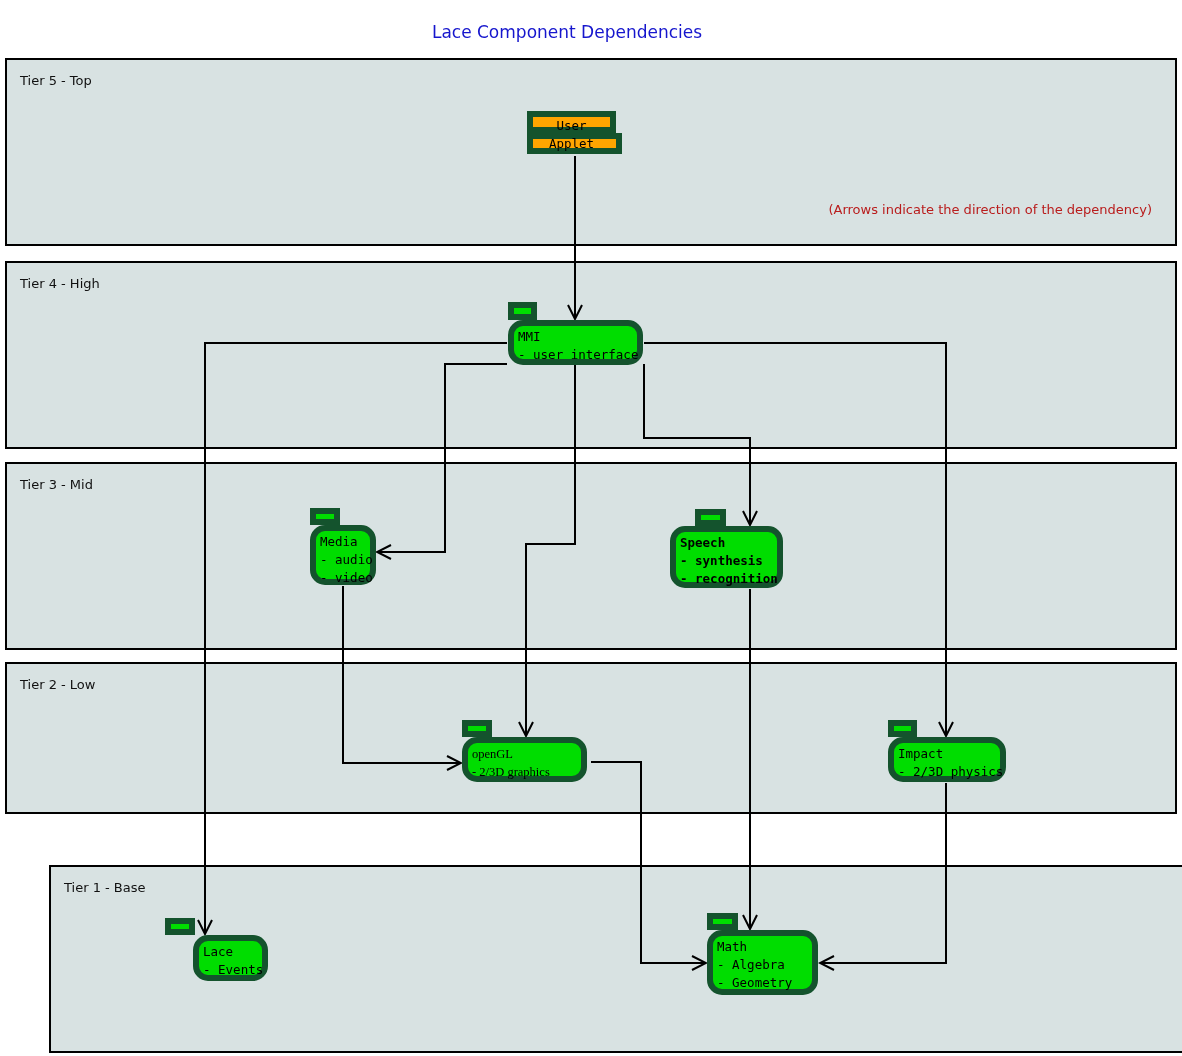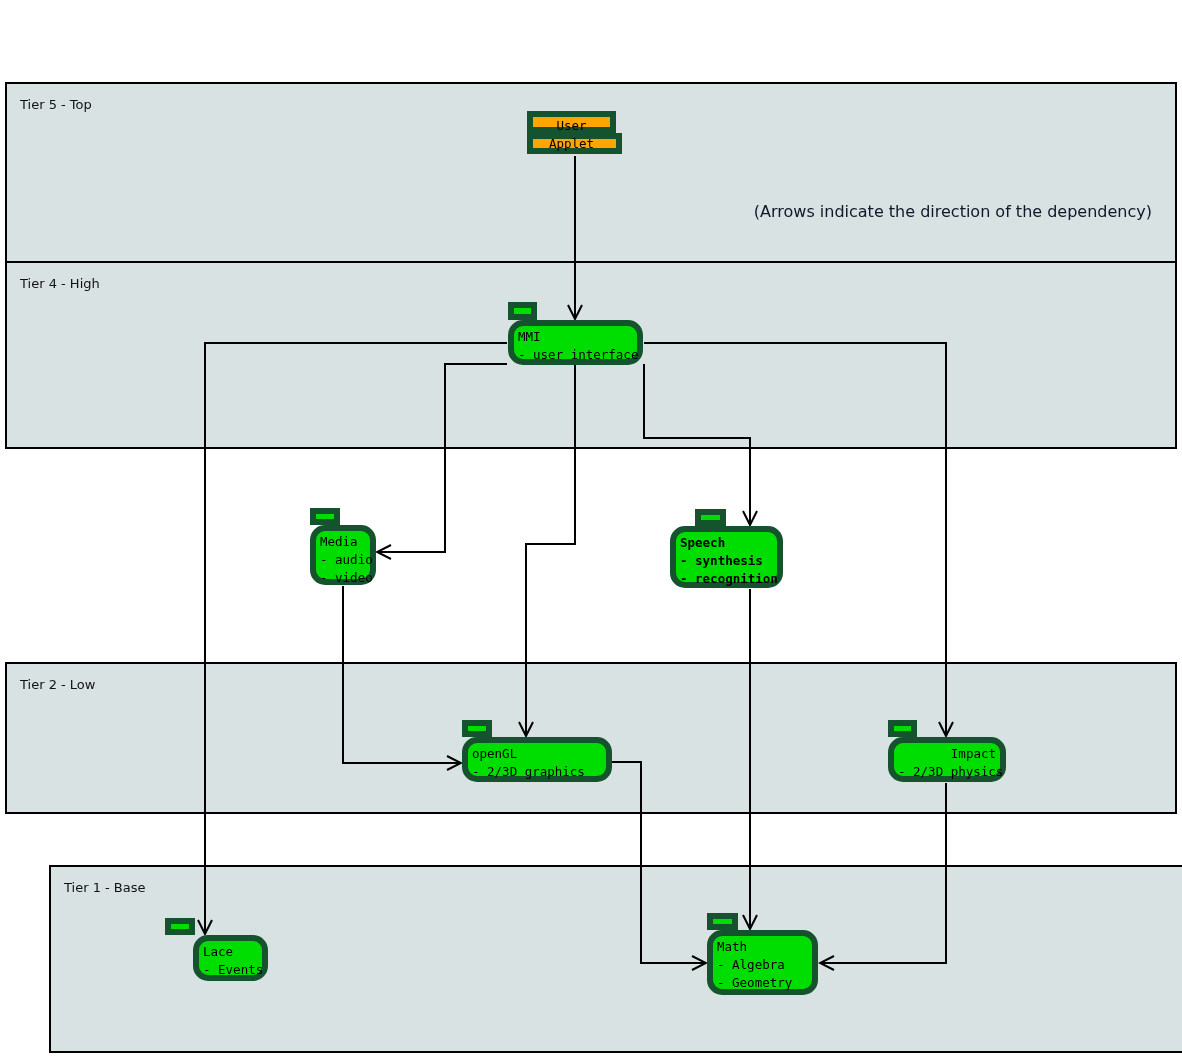--- a/index.html
+++ b/index.html
@@ -20,21 +20,21 @@
   }
   .page-title {
     position: absolute; top: 22px; left: 0; width: 1134px;
     text-align: center;
     font-size: 17px;
     color: var(--title-color);
     z-index: 4;
   }
   .note {
     position: absolute; top: 202px; right: 30px;
-    font-size: 16px; color: #0f172a;
+    font-size: 13px; color: #b91c1c;
     z-index: 4;
   }
   .tier {
     position: absolute;
     background: var(--tier-fill);
     border: 2px solid #000;
     box-sizing: border-box;
     z-index: 1;
   }
   .tier-label {
@@ -65,26 +65,30 @@
     font-family: "DejaVu Sans Mono", "Liberation Mono", monospace;
     font-size: 12.5px; line-height: 18px;
     color: #000;
     text-align: center;
   }
 </style>
 </head>
 <body style="--tier-fill: #d8e2e2; --pkg-fill: #00dd00; --applet-fill: #ffa500; --title-color: #1616cd;">
 
 <div id="canvas">
+  <div class="page-title">Lace Component Dependencies</div>
   <div class="note">(Arrows indicate the direction of the dependency)</div>
-<div class="tier" style="left: 5px; top: 58px; width: 1172px; height: 188px; margin-top: 24px;">
+<div class="tier" style="left: 5px; top: 58px; width: 1172px; height: 188px;">
       <div class="tier-label">Tier 5 - Top</div>
     </div>
     <div class="tier" style="left: 5px; top: 261px; width: 1172px; height: 188px;">
       <div class="tier-label">Tier 4 - High</div>
+    </div>
+    <div class="tier" style="left: 5px; top: 462px; width: 1172px; height: 188px;">
+      <div class="tier-label">Tier 3 - Mid</div>
     </div>
     <div class="tier" style="left: 5px; top: 662px; width: 1172px; height: 152px;">
       <div class="tier-label">Tier 2 - Low</div>
     </div>
     <div class="tier" style="left: 5px; top: 865px; width: 1172px; height: 188px; margin-left: 44px;">
       <div class="tier-label">Tier 1 - Base</div>
     </div>
     <svg width="1182" height="1056" id="edges">
       <defs>
         <marker id="arrowhead" markerUnits="userSpaceOnUse" markerWidth="18" markerHeight="18" refX="16" refY="9" orient="auto">
@@ -109,24 +113,24 @@
 - user interface</div>
     <div class="pkg-tab" style="left: 310px; top: 508px; width: 30px; height: 17px;"></div>
     <div class="pkg-body" style="left: 310px; top: 525px; width: 66px; height: 60px;">Media
 - audio
 - video</div>
     <div class="pkg-tab" style="left: 695px; top: 509px; width: 31px; height: 17px;"></div>
     <div class="pkg-body" style="left: 670px; top: 526px; width: 113px; height: 62px; font-weight: bold;">Speech
 - synthesis
 - recognition</div>
     <div class="pkg-tab" style="left: 462px; top: 720px; width: 30px; height: 17px;"></div>
-    <div class="pkg-body" style="left: 462px; top: 737px; width: 150px; height: 45px;">openGL
+    <div class="pkg-body" style="left: 462px; top: 737px; width: 125px; height: 45px; font-family: Liberation Serif, serif;">openGL
 - 2/3D graphics</div>
     <div class="pkg-tab" style="left: 888px; top: 720px; width: 29px; height: 17px;"></div>
-    <div class="pkg-body" style="left: 888px; top: 737px; width: 118px; height: 45px; text-align: right;">Impact
+    <div class="pkg-body" style="left: 888px; top: 737px; width: 118px; height: 45px;">Impact
 - 2/3D physics</div>
     <div class="pkg-tab" style="left: 165px; top: 918px; width: 30px; height: 17px;"></div>
     <div class="pkg-body" style="left: 165px; top: 935px; width: 75px; height: 46px; margin-left: 28px;">Lace
 - Events</div>
     <div class="pkg-tab" style="left: 707px; top: 913px; width: 31px; height: 17px;"></div>
     <div class="pkg-body" style="left: 707px; top: 930px; width: 111px; height: 65px;">Math
 - Algebra
 - Geometry</div>
   </div>
 

